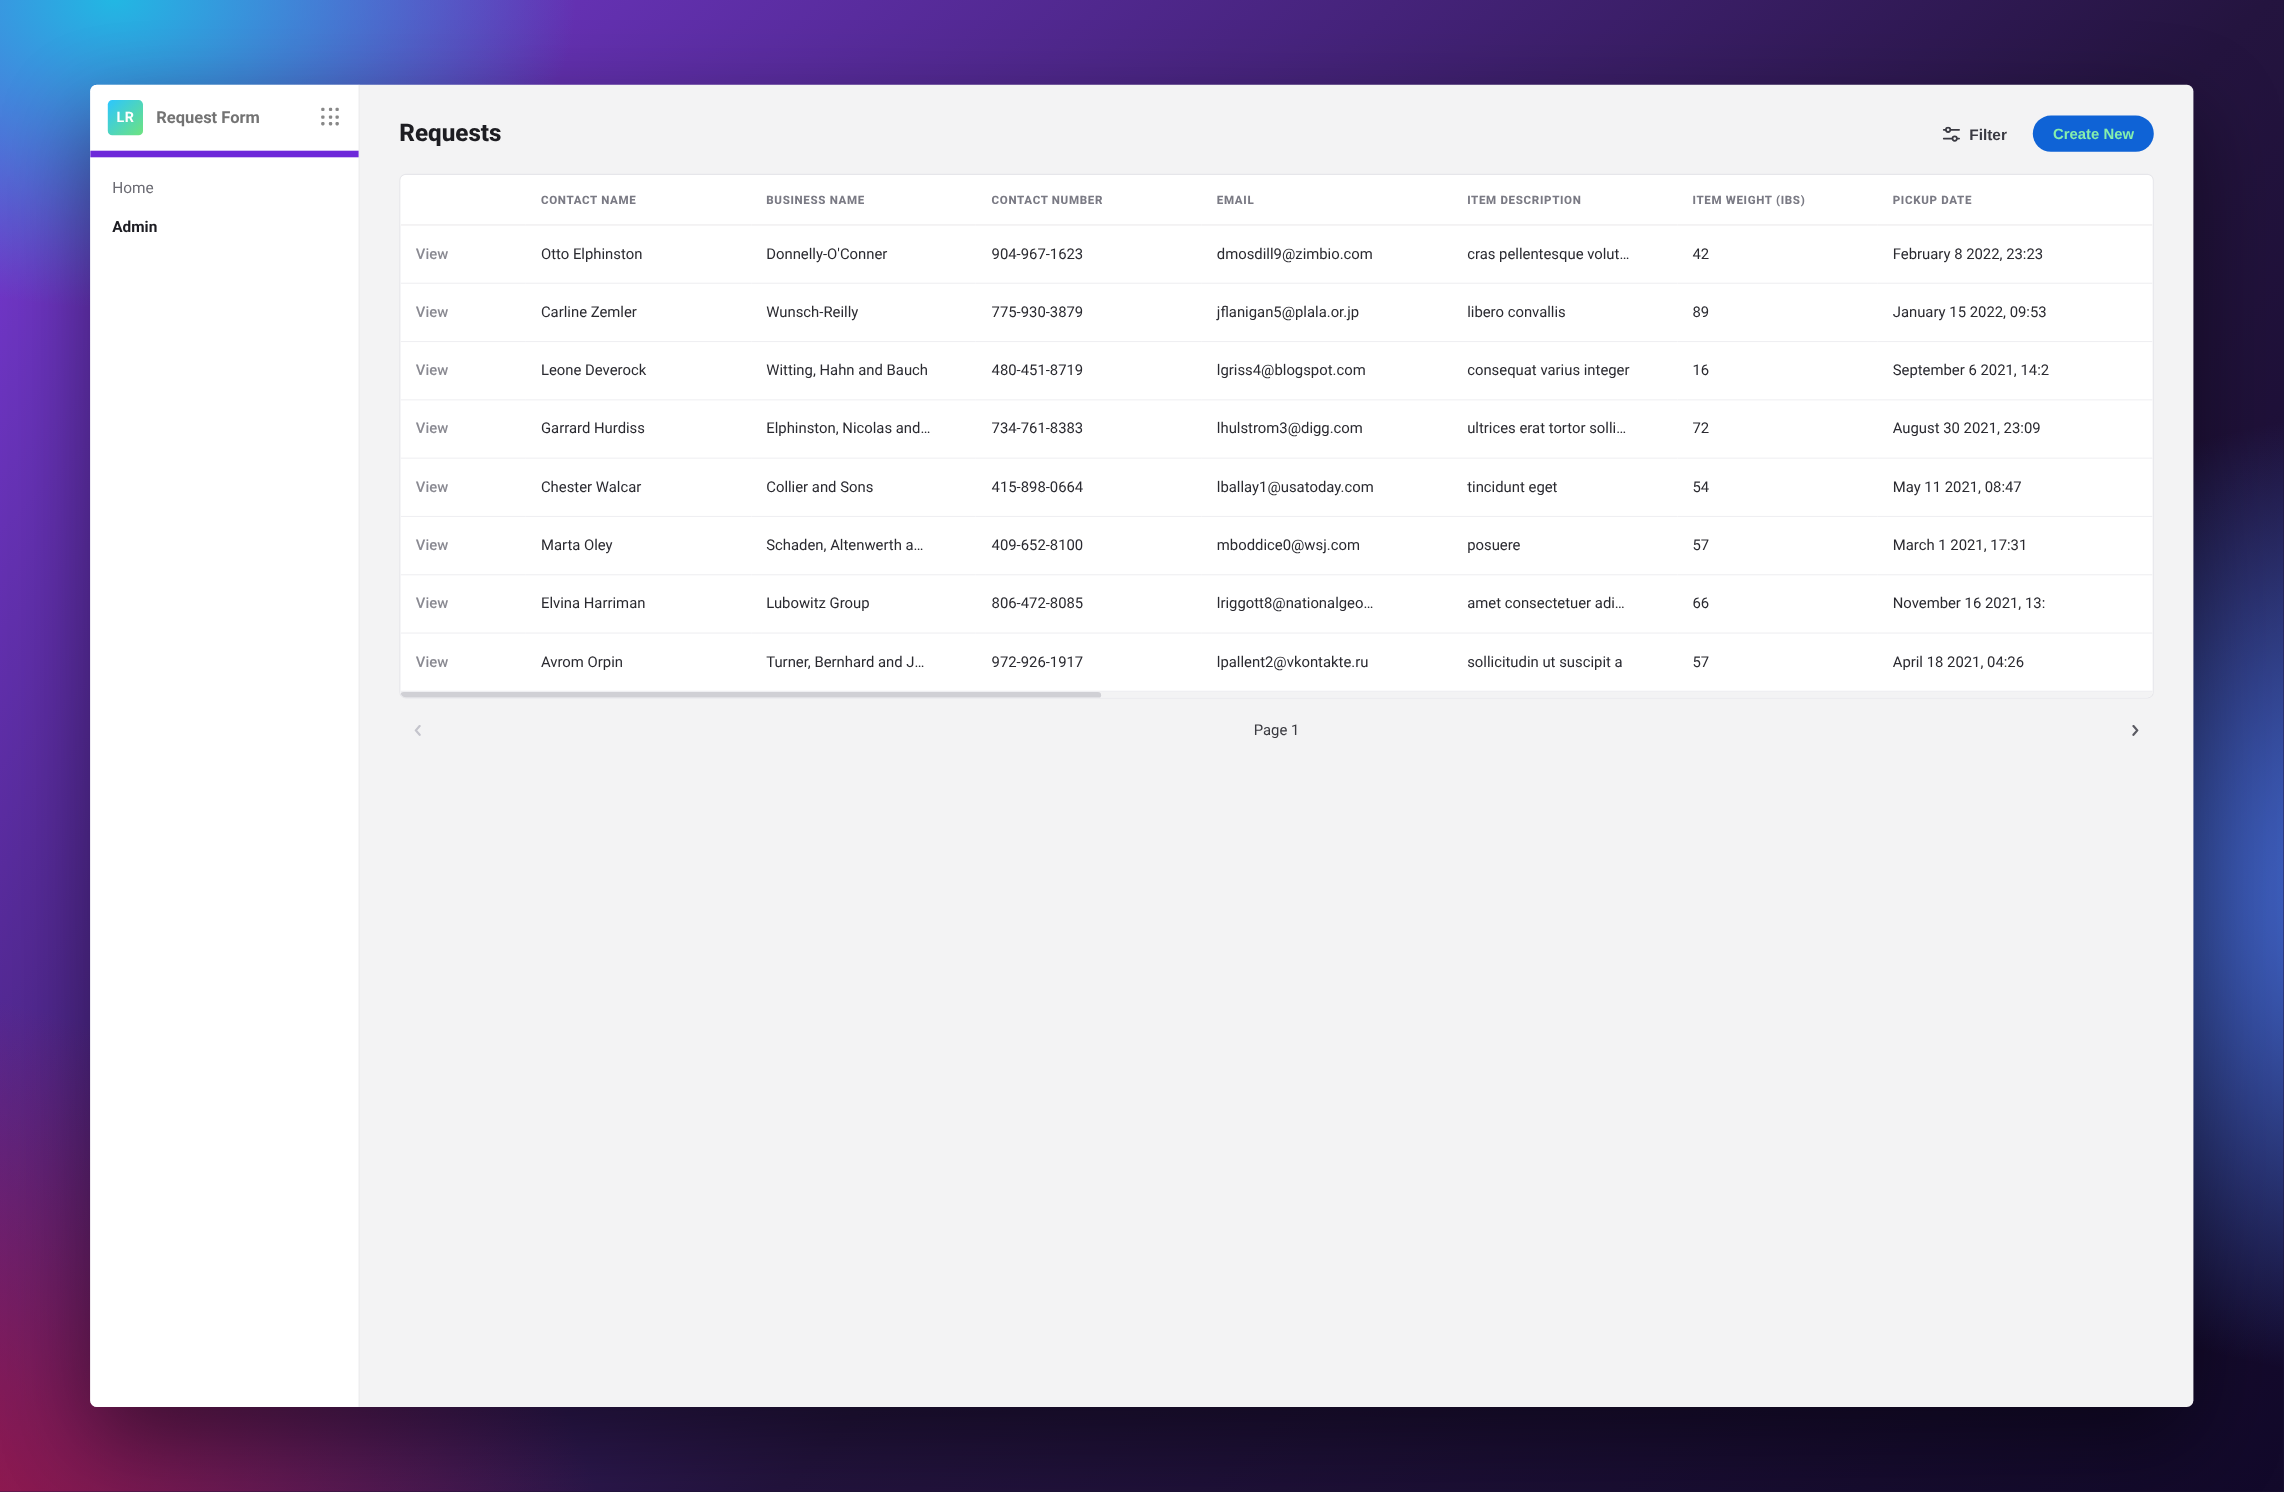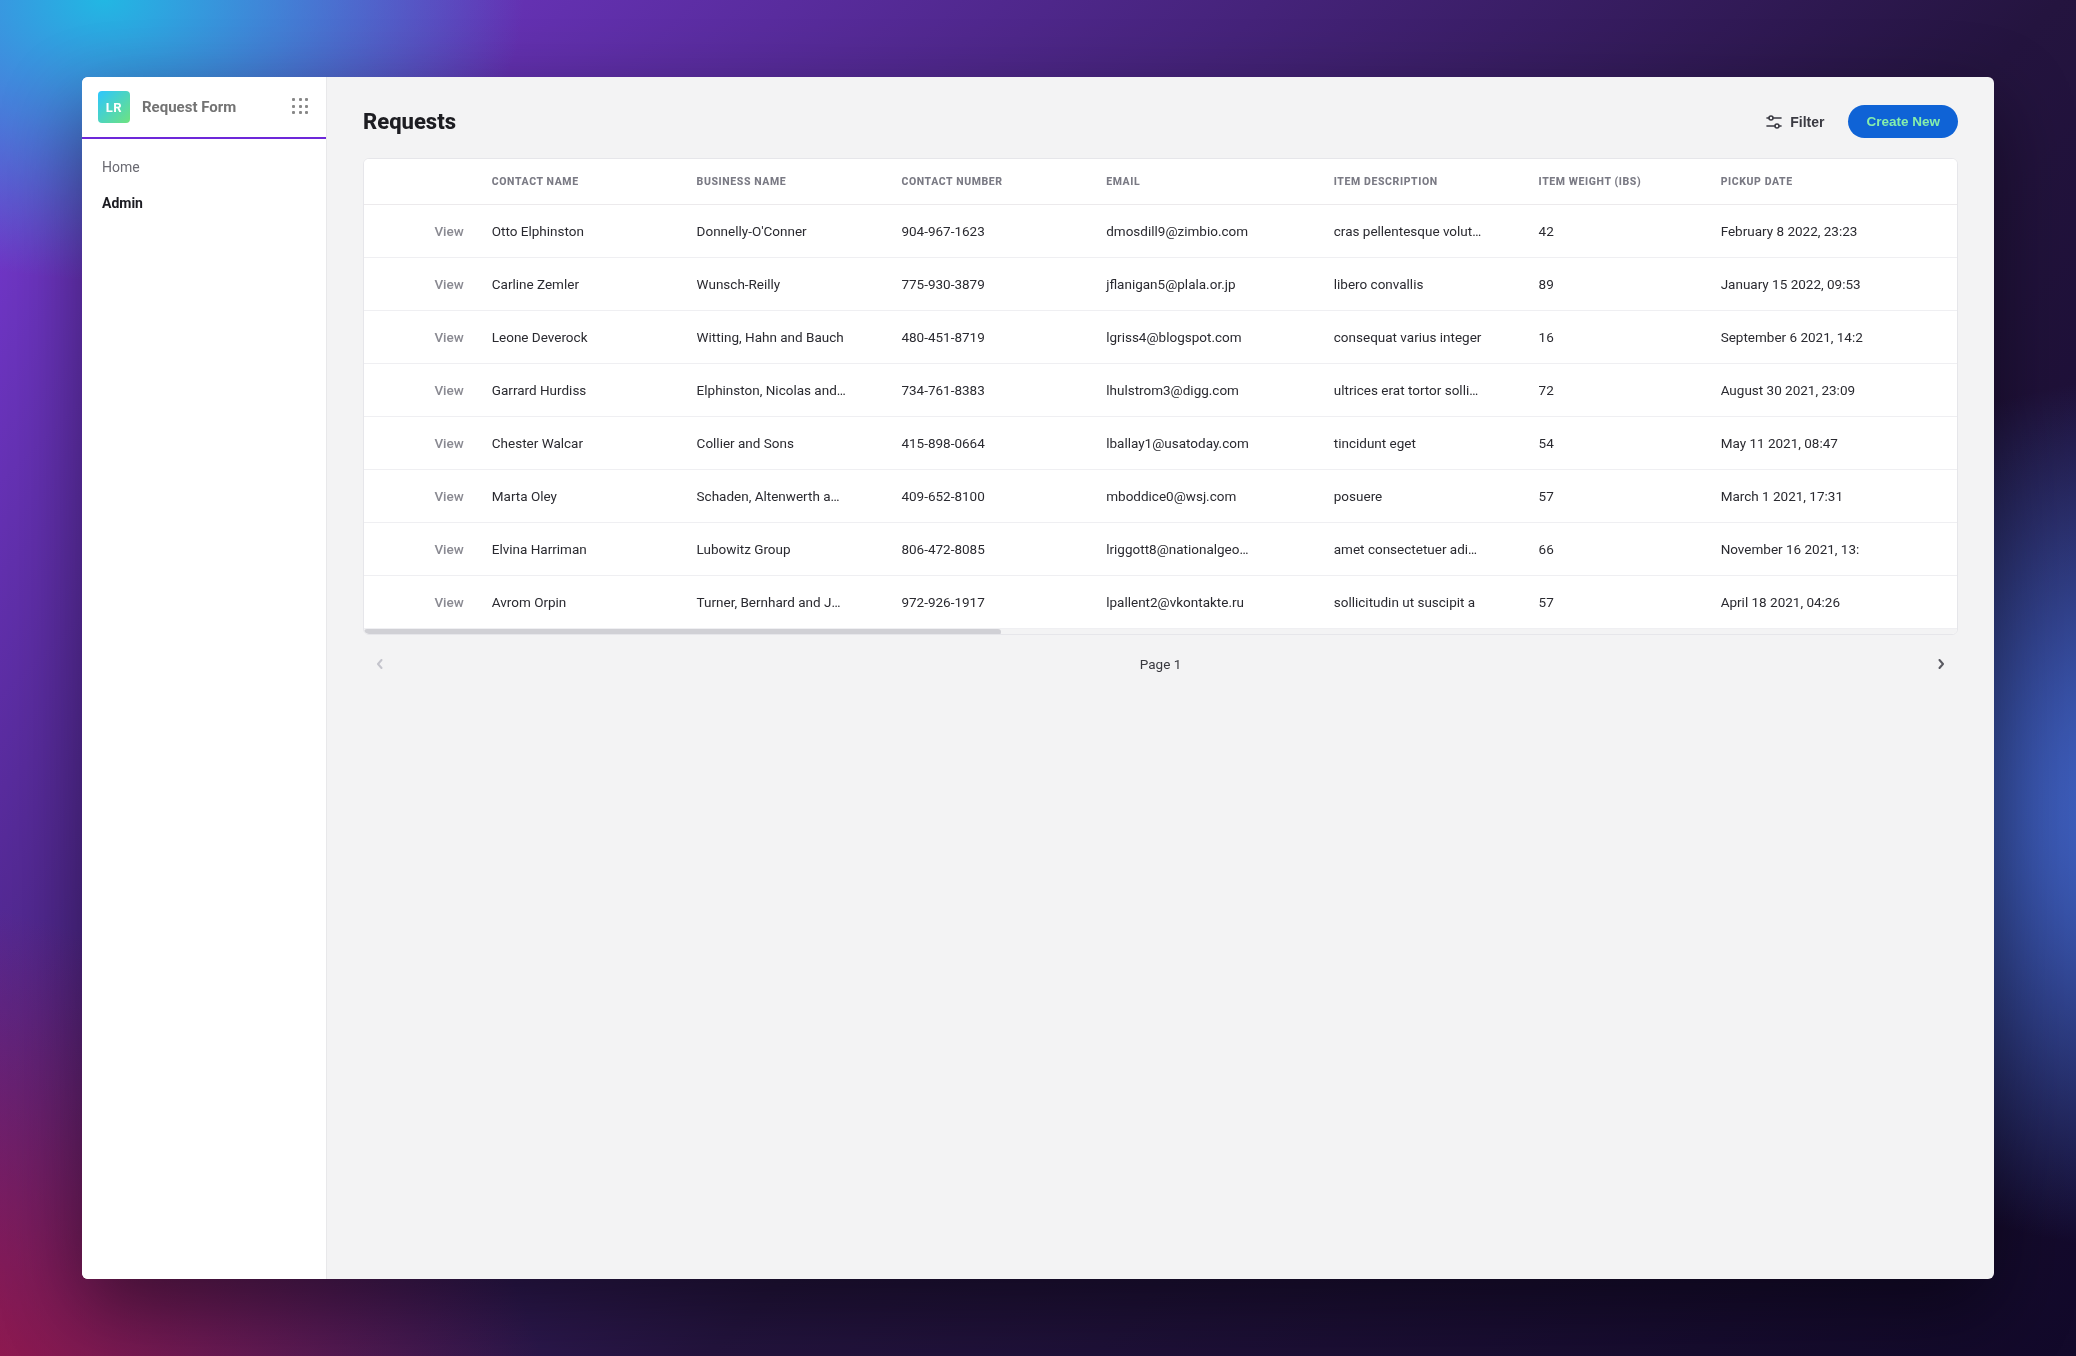--- a/index.html
+++ b/index.html
@@ -30,21 +30,21 @@
   .sidebar {
     width: 245px;
     background: #fff;
     border-right: 1px solid #e8e8ea;
     display: flex; flex-direction: column;
   }
   .sidebar-header {
     display: flex; align-items: center;
     padding: 14px 16px;
     gap: 12px;
-    border-bottom: 2px solid #6d28d9;
+    border-bottom: 6px solid #6d28d9;
   }
   .logo-badge {
     width: 32px; height: 32px; border-radius: 4px;
     background: linear-gradient(135deg, #2cc6ff 0%, #6ee37f 100%);
     color: #fff; font-weight: 700; font-size: 13px;
     display: flex; align-items: center; justify-content: center;
     letter-spacing: .5px;
   }
   .app-title { font-weight: 700; color: #737373; font-size: 15px; flex: 1; }
   .grid-dots {
@@ -107,21 +107,21 @@
   tbody td {
     font-size: 13.5px;
     color: #2a2a30;
     padding: 18px 14px;
     border-bottom: 1px solid #efeff2;
     white-space: nowrap;
     overflow: hidden; text-overflow: ellipsis;
     vertical-align: middle;
   }
   tbody tr:last-child td { border-bottom: none; }
-  .col-action { width: 100px; text-align: right; }
+  .col-action { width: 100px; text-align: left; }
   .col-contact { width: 180px; max-width: 180px; }
   .col-business { width: 180px; max-width: 180px; }
   .col-number { width: 180px; max-width: 180px; }
   .col-email { width: 200px; max-width: 200px; }
   .col-desc { width: 180px; max-width: 180px; }
   .col-weight { width: 160px; max-width: 160px; }
   .col-date { width: 220px; max-width: 240px; }
   .view-link { color: #8a8a92; font-size: 13.5px; font-weight: 500; cursor: pointer; }
   .hscroll-indicator {
     height: 6px; width: 40%;

